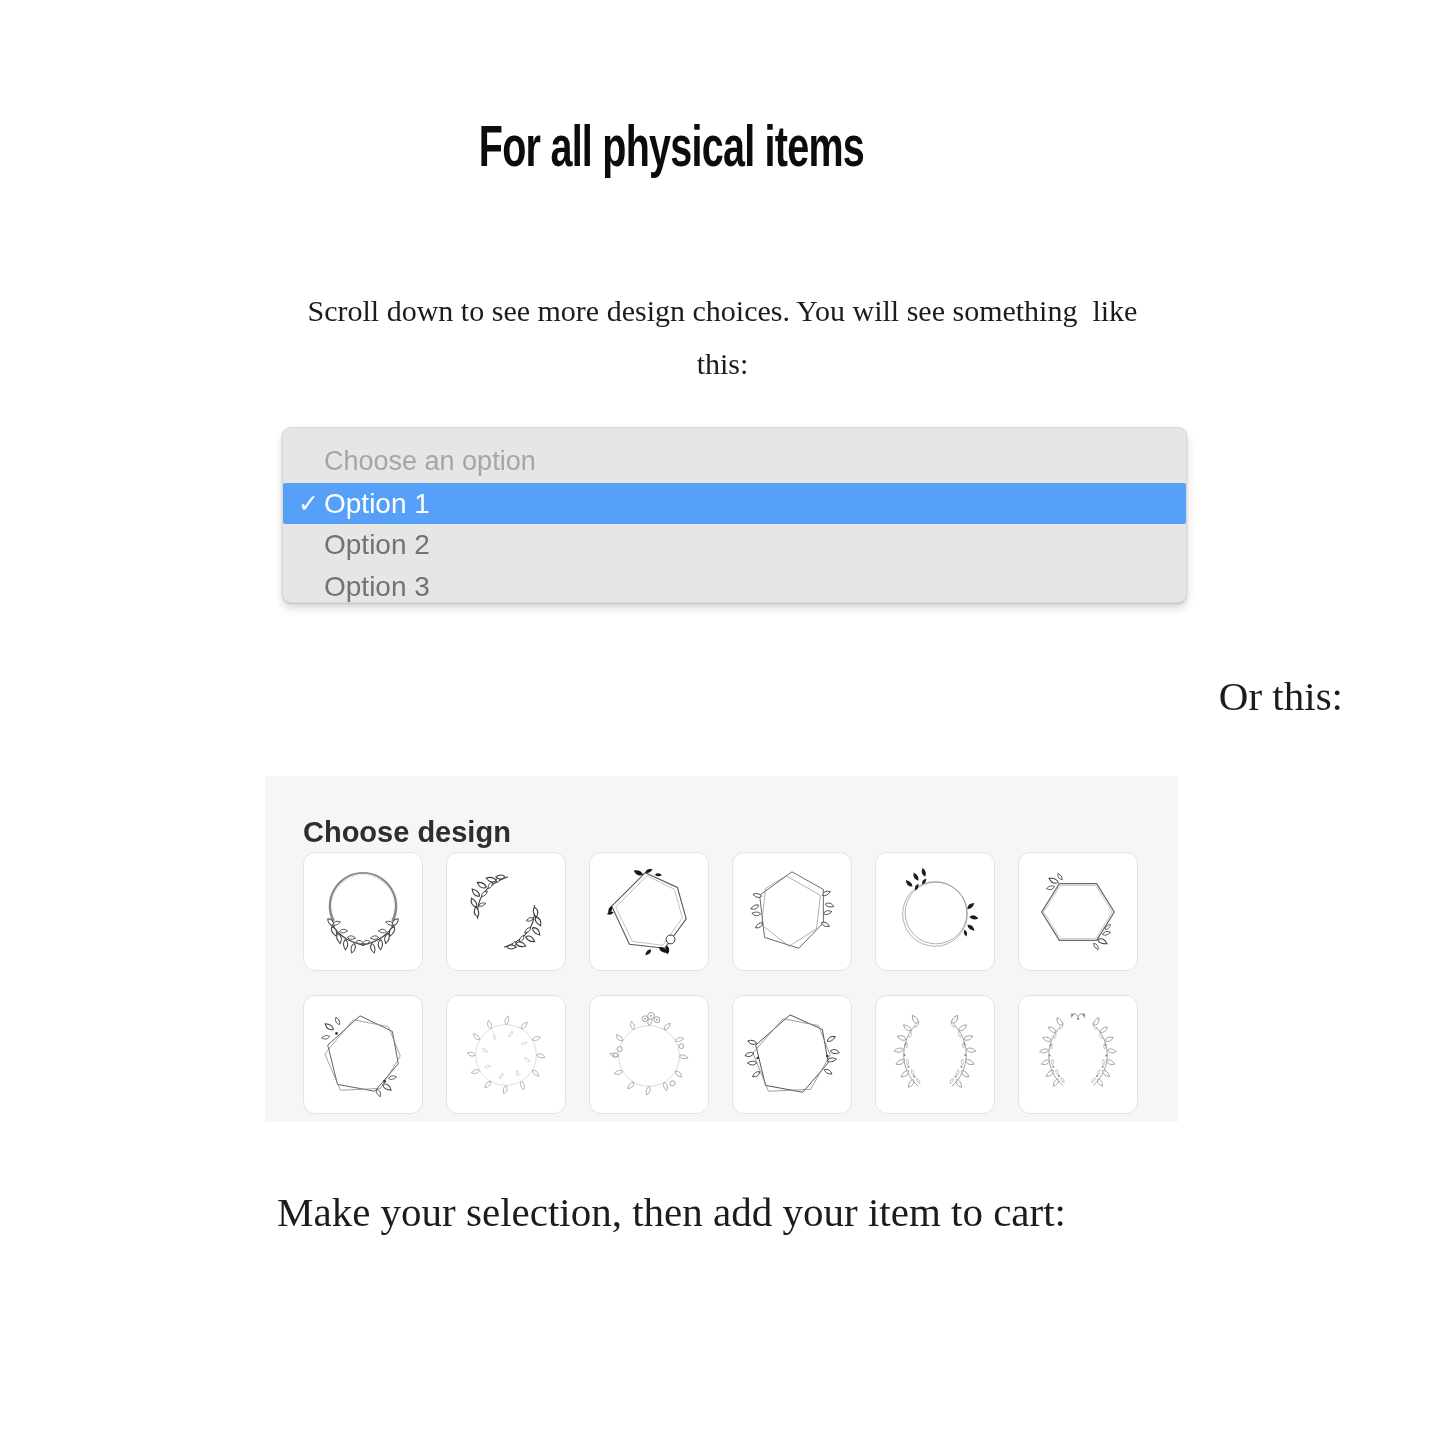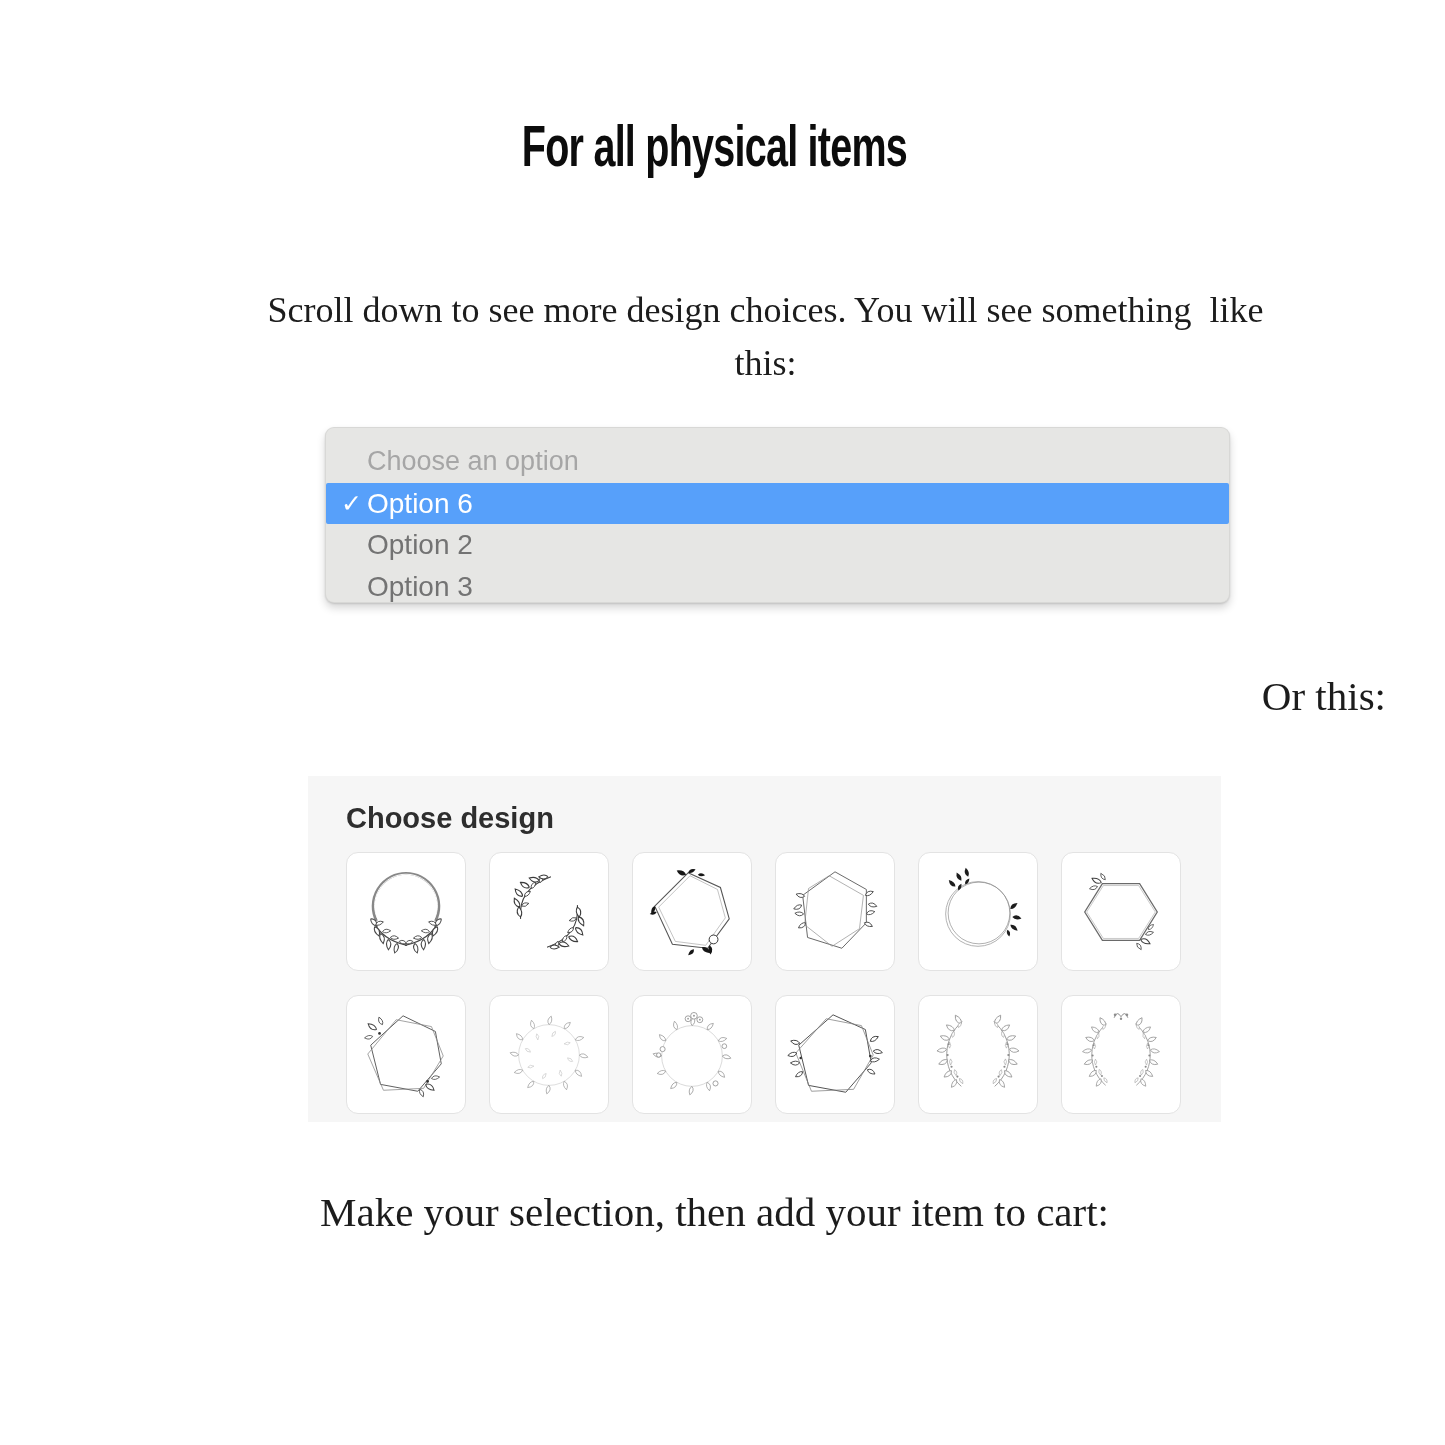--- a/index.html
+++ b/index.html
@@ -1,40 +1,40 @@
 <!DOCTYPE html>
 <html style="--accent: #57a0fa; --panel: #e6e6e4; --section-bg: #f6f6f6; --tile-border: #e3e3e3;"><head>
 <meta charset="utf-8">
 <style>
   html,body{margin:0;padding:0;background:#fff;}
   .canvas{position:relative;width:1343px;height:1445px;background:#fff;overflow:hidden;
-          font-family:"Liberation Sans",sans-serif;margin-left:43px;}
+          font-family:"Liberation Sans",sans-serif;}
   
   .title-wrap{position:absolute;top:116px;left:0;right:0;text-align:center;}
   .title-inner{display:inline-block;font-weight:700;font-size:52px;color:#0c0c0c;
                letter-spacing:-1px;transform:scale(.76,1.1);transform-origin:center;}
   
   .serif{font-family:"Liberation Serif","DejaVu Serif",serif;color:#1c1c1c;}
   .intro{position:absolute;top:284px;left:142px;width:1161px;text-align:center;
-         font-size:36px;line-height:53px;white-space:pre-wrap;}
+         font-size:30px;line-height:53px;white-space:pre-wrap;}
   .or-text{position:absolute;top:672px;left:0;right:0;text-align:right;font-size:41px;}
   .footer-text{position:absolute;top:1188px;left:0;right:0;text-align:center;font-size:41px;font-family:Liberation Serif, serif;}
   
   .dropdown{position:absolute;left:282px;top:427px;width:905px;height:176px;
             background:var(--panel,#e6e6e4);border-radius:9px;box-sizing:border-box;padding-top:12px;
             border:1px solid rgba(0,0,0,.06);
             box-shadow:0 1px 2px rgba(0,0,0,.12),0 5px 9px rgba(0,0,0,.16);}
   .dd-placeholder{height:43px;line-height:43px;padding-left:41px;color:#a6a6a6;font-size:27px;}
   .dd-row{height:42px;line-height:42px;padding-left:41px;font-size:28px;color:#737373;position:relative;}
   .dd-row.selected{background:var(--accent,#57a0fa);color:#fff;height:41px;line-height:41px;border-radius:2px;}
   .dd-check{position:absolute;left:15px;top:0;font-size:25px;}
   
   .design-section{position:absolute;left:265px;top:776px;width:913px;height:346px;
                   background:var(--section-bg,#f6f6f6);}
-  .dg-heading{position:absolute;left:38px;top:26px;font-size:29px;font-weight:700;color:#2e2e2e;}
+  .dg-heading{position:absolute;left:38px;top:40px;font-size:29px;font-weight:700;color:#2e2e2e;}
   .dg-grid{position:absolute;left:38px;top:76px;display:grid;
            grid-template-columns:repeat(6,120px);grid-auto-rows:119px;gap:24px 23px;}
   .tile{background:#fff;border:1px solid var(--tile-border,#e3e3e3);border-radius:12px;
         box-sizing:border-box;display:flex;align-items:center;justify-content:center;}
   .tile-art{width:98px;height:98px;}
   .defs-svg{position:absolute;width:0;height:0;}
 </style>
 </head>
 <body>
 
@@ -272,21 +272,21 @@
   <div class="title-wrap">
     <span class="title-inner">For all physical items</span>
   </div>
 
   <div class="intro serif">Scroll down to see more design choices. You will see something  like
 this:</div>
 
   <div class="dropdown">
     <div class="dd-placeholder">Choose an option</div>
     <div>
-        <div class="dd-row selected"><span class="dd-check">✓</span><span>Option 6</span></div>
+        <div class="dd-row selected"><span class="dd-check">✓</span><span>Option 1</span></div>
         <div class="dd-row"><span>Option 2</span></div>
         <div class="dd-row"><span>Option 3</span></div>
       </div>
   </div>
 
   <div class="or-text serif">Or this:</div>
 
   <div class="design-section">
     <div class="dg-heading">Choose design</div>
     <div class="dg-grid">

